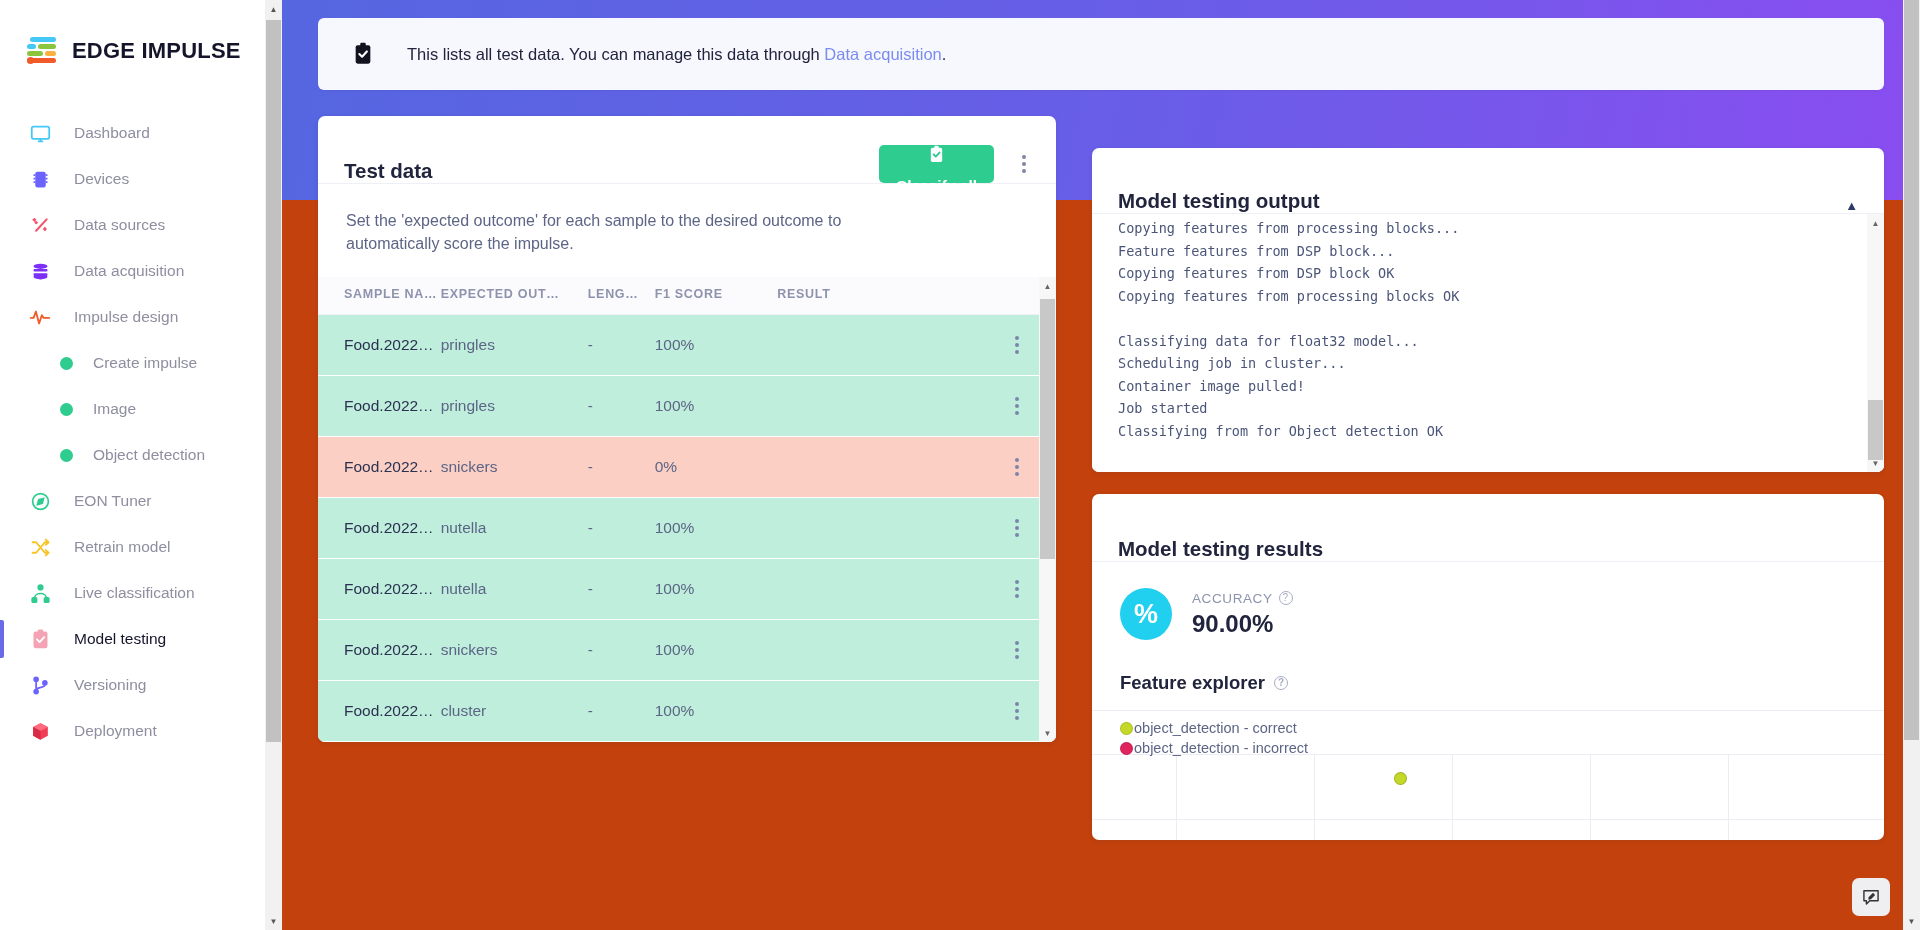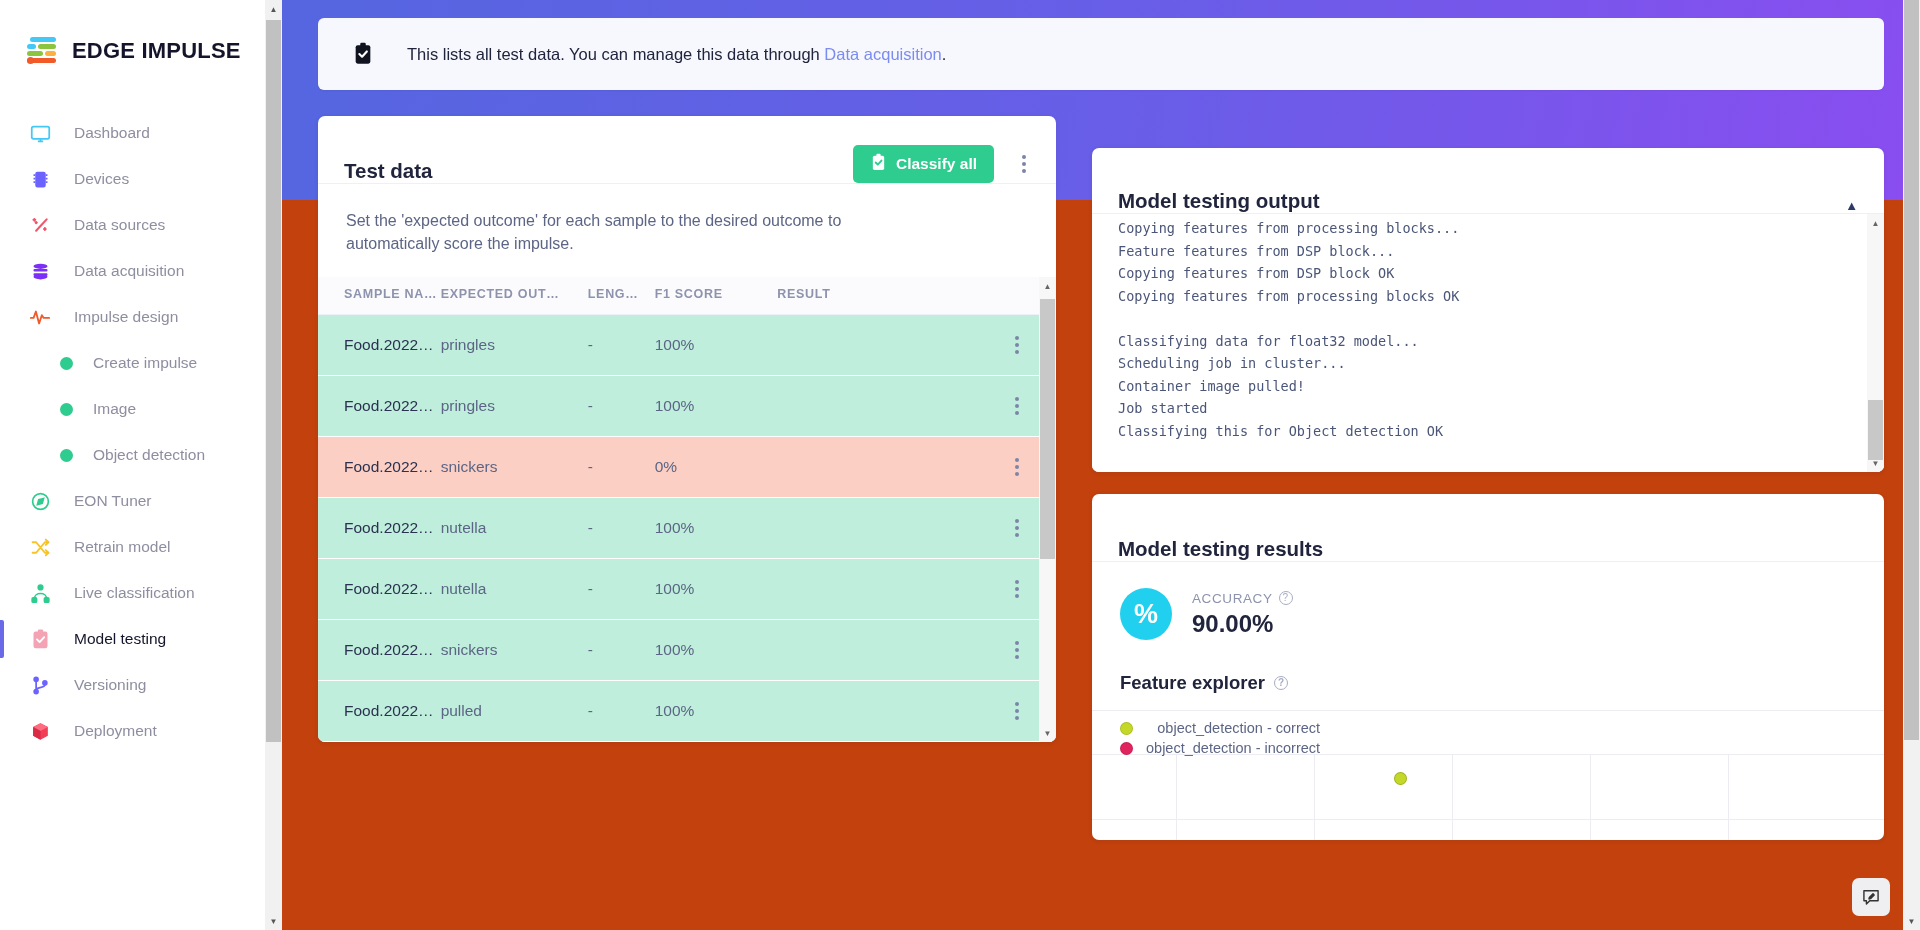--- a/index.html
+++ b/index.html
@@ -127,20 +127,21 @@
   .head-right { display: flex; align-items: center; gap: 24px; }
 
   .btn-green {
     background: #2ecc8f; color: #fff;
     border: none; border-radius: 5px;
     height: 38px; padding: 0 17px;
     font-size: 15.5px; font-weight: 600;
     display: flex; align-items: center; gap: 9px;
     cursor: pointer;
     font-family: "Liberation Sans", sans-serif;
+    flex-direction: column;
   }
   .kebab { display: flex; flex-direction: column; gap: 3px; cursor: pointer; padding: 4px; }
   .kebab span { width: 4px; height: 4px; border-radius: 50%; background: #7c85a8; display: block; }
   .chev-up { color: #2b3a67; font-size: 13px; cursor: pointer; }
 
   .card-desc {
     padding: 26px 28px 22px 28px;
     font-size: 16px; line-height: 1.42; color: #5c6585;
     max-width: 620px;
   }
@@ -248,21 +249,21 @@
     margin: 32px 0 16px 0;
     display: flex; align-items: center; gap: 9px;
   }
   .fe-area { position: relative; height: 130px; margin: 0 -28px; }
   .fe-grid { position: absolute; inset: 0; }
   .fe-grid .vl { position: absolute; top: 0; bottom: 0; width: 1px; background: #ececf2; }
   .fe-grid .hl { position: absolute; left: 0; right: 0; height: 1px; background: #ececf2; }
   .legend {
     position: absolute; left: 28px; top: 8px; z-index: 3;
   }
-  .legend-row { display: flex; align-items: center; gap: 13px; height: 20px; justify-content: space-between; }
+  .legend-row { display: flex; align-items: center; gap: 1px; height: 20px; }
   .legend-dot { width: 13px; height: 13px; border-radius: 50%; flex: 0 0 13px; border: 1px solid rgba(0,0,0,.12); }
   .legend-text { font-size: 14.5px; color: #5c6585; white-space: nowrap; }
   .fe-point {
     position: absolute; width: 13px; height: 13px; border-radius: 50%;
     border: 1px solid rgba(0,0,0,.18); z-index: 2;
   }
 
   
   .page-scroll {
     position: absolute; right: 0; top: 0; width: 17px; height: 930px;
@@ -586,21 +587,21 @@
                   <td>
                       <div class="row-kebab">
                         <span></span>
                         <span></span>
                         <span></span>
                       </div>
                     </td>
                 </tr>
                 <tr class="ok">
                   <td>Food.2022…</td>
-                  <td>pulled</td>
+                  <td>cluster</td>
                   <td>-</td>
                   <td>100%</td>
                   <td></td>
                   <td>
                       <div class="row-kebab">
                         <span></span>
                         <span></span>
                         <span></span>
                       </div>
                     </td>
@@ -627,21 +628,21 @@
           <div class="console-body">
             <div class="console-line clip">Copying features from processing blocks...</div>
             <div class="console-line">Feature features from DSP block...</div>
             <div class="console-line">Copying features from DSP block OK</div>
             <div class="console-line">Copying features from processing blocks OK</div>
             <div class="console-line">&nbsp;</div>
             <div class="console-line">Classifying data for float32 model...</div>
             <div class="console-line">Scheduling job in cluster...</div>
             <div class="console-line">Container image pulled!</div>
             <div class="console-line">Job started</div>
-            <div class="console-line">Classifying this for Object detection OK</div>
+            <div class="console-line">Classifying from for Object detection OK</div>
             <div class="console-line">&nbsp;</div>
             <div class="console-line">&nbsp;</div>
 
             <div class="cons-scroll">
               <div class="arr up">▲</div>
               <div class="thumb"></div>
               <div class="arr down">▼</div>
             </div>
           </div>
         </section>

